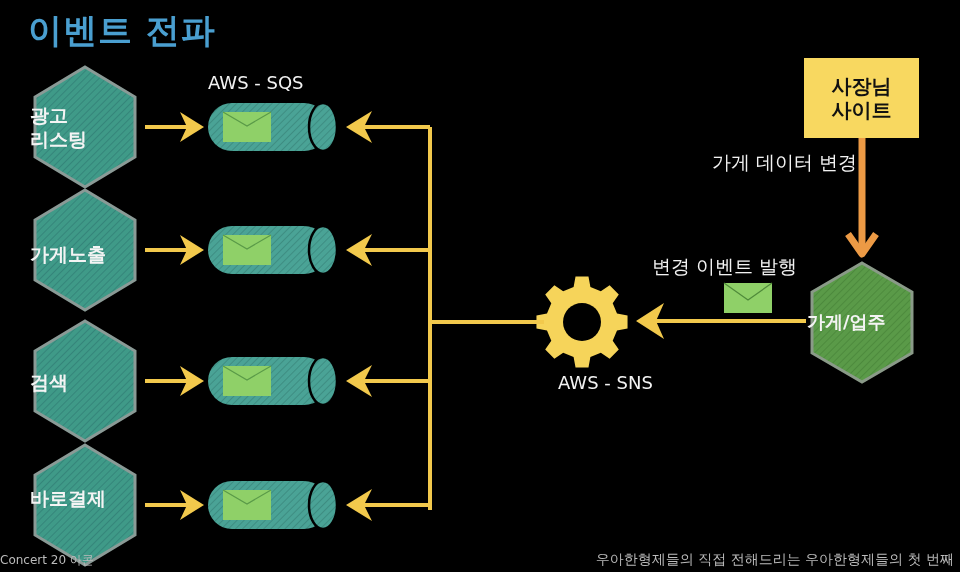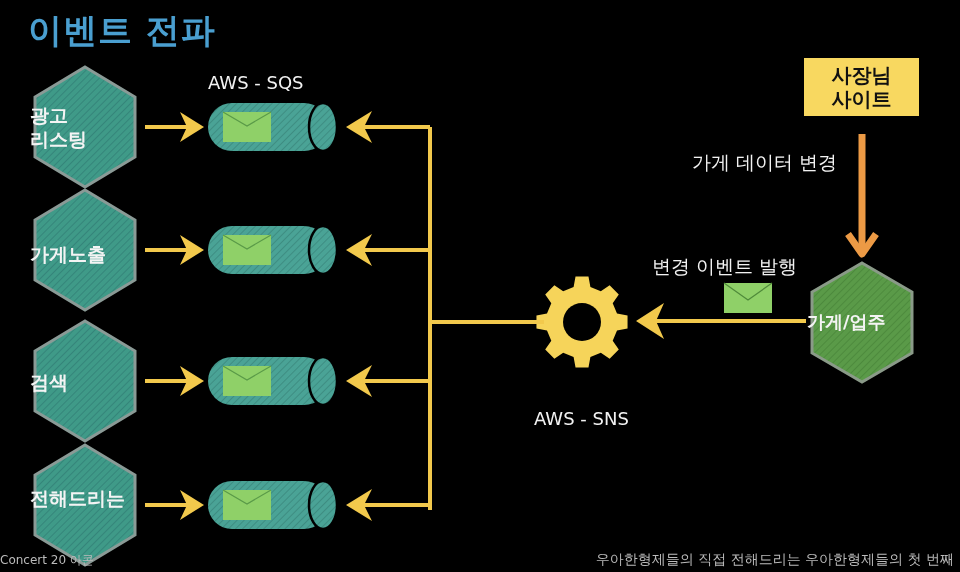--- a/index.html
+++ b/index.html
@@ -1,21 +1,21 @@
 <!DOCTYPE html>
 <html><head>
   <meta charset="utf-8">
   <style>
     html, body { margin: 0; padding: 0; background: #000; }
     body { width: 960px; height: 572px; position: relative; overflow: hidden; font-family: "DejaVu Sans", sans-serif; }
     #diagram { position: absolute; left: 0; top: 0; }
     .title { position: absolute; left: 28px; top: 8px; font-size: 34px; font-weight: bold; color: #4a9fd0; letter-spacing: 1px; }
     .lbl { position: absolute; color: #f2f2f2; font-size: 18px; white-space: nowrap; }
     .hex-label { position: absolute; color: #f4f4f4; font-size: 19px; font-weight: bold; text-align: left; line-height: 24px; width: 110px; }
-    .owner-box { position: absolute; left: 804px; top: 58px; width: 115px; height: 58px; background: #f8d860; display: flex; align-items: center; justify-content: center; text-align: center; color: #111; font-size: 20px; line-height: 24px; font-weight: bold; }
+    .owner-box { position: absolute; left: 804px; top: 58px; width: 115px; height: 80px; background: #f8d860; display: flex; align-items: center; justify-content: center; text-align: center; color: #111; font-size: 20px; line-height: 24px; font-weight: bold; }
     .footer-left { position: absolute; left: 0; top: 552px; font-size: 12px; color: #bbb; }
     .footer-right { position: absolute; right: 6px; top: 551px; font-size: 14px; color: #bbb; }
   </style>
 </head>
 <body>
 
 <svg id="diagram" width="960" height="572" viewBox="0 0 960 572">
   <defs>
     <pattern id="stripes-teal" width="5" height="5" patternUnits="userSpaceOnUse" patternTransform="rotate(45)">
       <rect width="5" height="5" fill="#3f9a88"></rect>
@@ -109,41 +109,41 @@
 
   <line x1="806" y1="321" x2="642" y2="321" stroke="#f2c94c" stroke-width="4"></line>
   <polygon points="636,321 664,303 656,321 664,339" fill="#f2c94c"></polygon>
 
   <line x1="544" y1="322" x2="430" y2="322" stroke="#f2c94c" stroke-width="4"></line>
   <line x1="430" y1="127" x2="430" y2="510" stroke="#f2c94c" stroke-width="4"></line>
 </svg>
 
 <div class="title">이벤트 전파</div>
 <div class="lbl" style="left:208px;top:72px;">AWS - SQS</div>
-<div class="lbl" style="left:534px;top:372px;margin-top:36px;">AWS - SNS</div>
+<div class="lbl" style="left:558px;top:372px;">AWS - SNS</div>
 
 <div class="hex-label" style="left:30px;top:103px;">
   <div>광고</div>
   <div>리스팅</div>
 </div>
 <div class="hex-label" style="left:30px;top:242px;">
   <div>가게노출</div>
 </div>
 <div class="hex-label" style="left:30px;top:370px;">
   <div>검색</div>
 </div>
 <div class="hex-label" style="left:30px;top:486px;">
-  <div>전해드리는</div>
+  <div>바로결제</div>
 </div>
 
 <div class="owner-box">
   <div>
     <div>사장님</div>
     <div>사이트</div>
   </div>
 </div>
 
-<div class="lbl" style="left:692px;top:150px;font-size:19px;">가게 데이터 변경</div>
+<div class="lbl" style="left:712px;top:150px;font-size:19px;">가게 데이터 변경</div>
 <div class="lbl" style="left:652px;top:254px;font-size:19px;">변경 이벤트 발행</div>
 <div class="hex-label" style="left:807px;top:310px;font-size:18px;">가게/업주</div>
 
 <div class="footer-left">Concert  20   아콘</div>
 <div class="footer-right">우아한형제들의 직접 전해드리는 우아한형제들의 첫 번째</div>
 
 </body></html>

